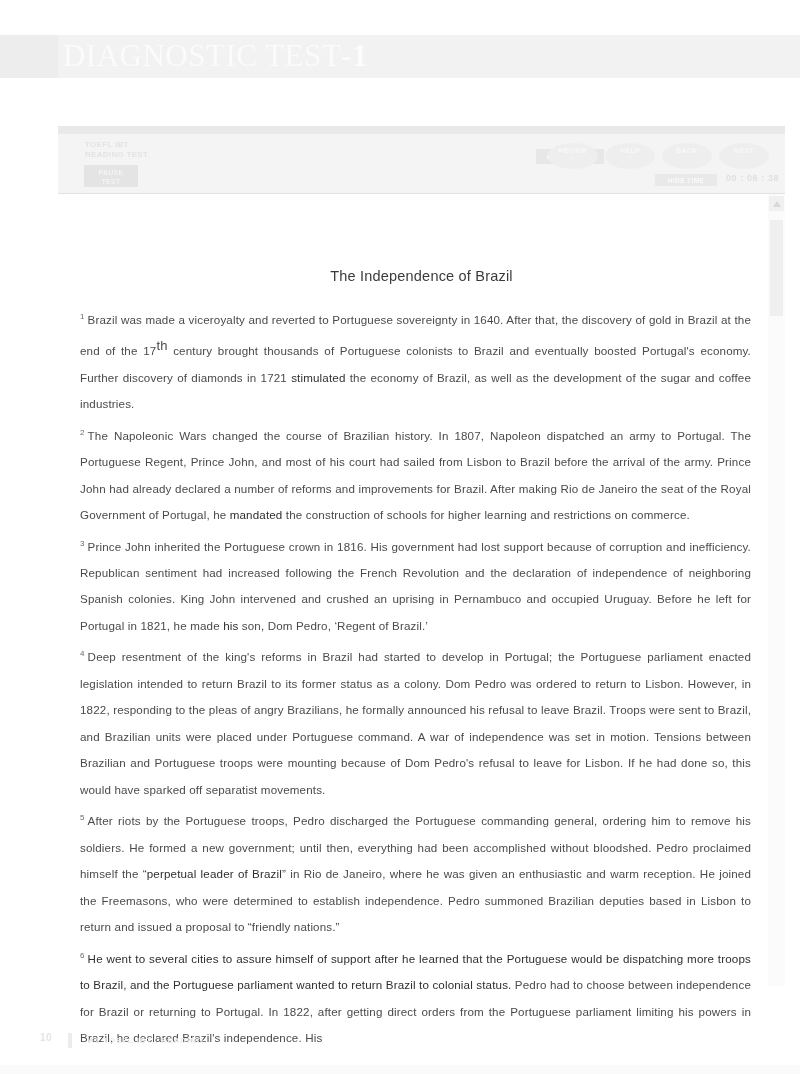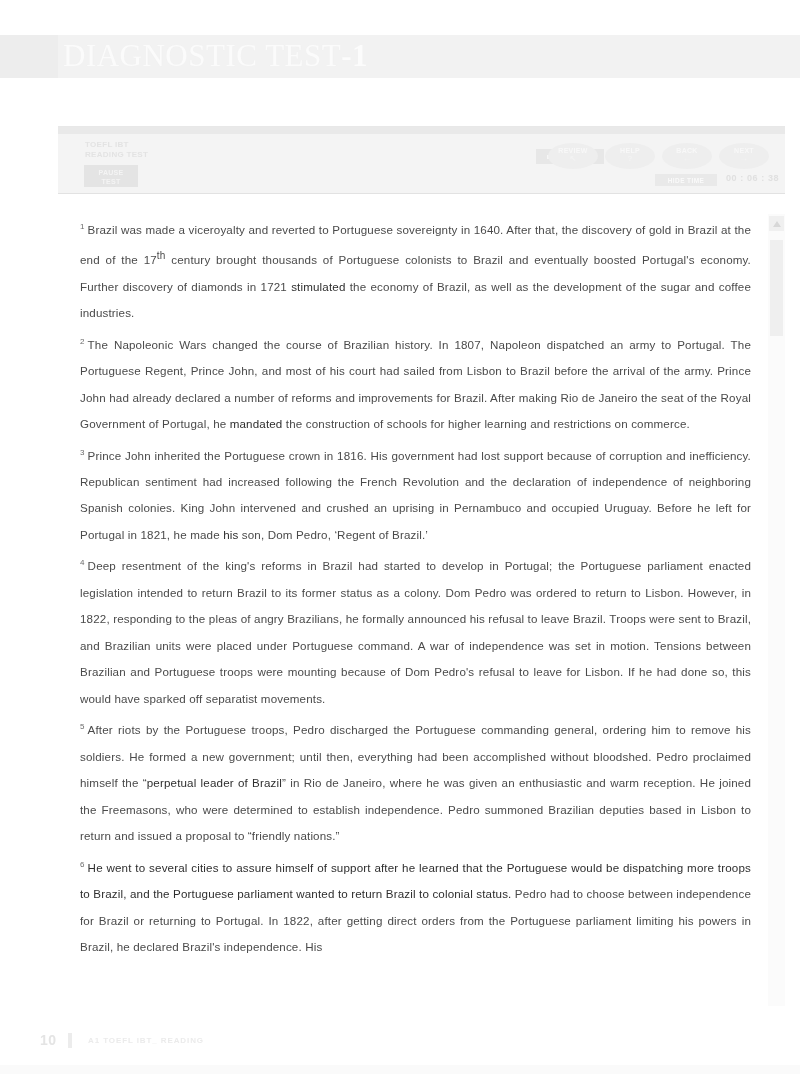--- a/index.html
+++ b/index.html
@@ -198,34 +198,34 @@
     letter-spacing: 0.15px;
   }
   .para + .para { margin-top: 2px; }
   .para:first-of-type { margin-top: 20px; }
   .pnum {
     font-size: 8px;
     vertical-align: super;
     color: #6a6a6a;
     padding-right: 3px;
   }
-  .sup { font-size: 10px; vertical-align: super; }
+  .sup { font-size: 13px; vertical-align: super; }
   b.hl { font-weight: normal; color: #2e2e2e; }
 
   
   .page-footer {
     position: absolute;
     left: 0; bottom: 18px;
     width: 800px;
     height: 24px;
   }
   .folio {
     position: absolute;
     left: 40px; top: 0;
-    font-size: 14px;
+    font-size: 10px;
     color: #e4e4e4;
     font-weight: bold;
     letter-spacing: 0.5px;
   }
   .folio-rule {
     position: absolute;
     left: 68px; top: 1px;
     width: 4px; height: 15px;
     background: #ececec;
   }
@@ -298,20 +298,21 @@
 
   <div class="reading-pane">
 
     <div class="scrollbar">
       <div class="scroll-up">
         <div class="arr"></div>
       </div>
       <div class="scroll-thumb"></div>
     </div>
 
+    <h1 class="passage-title">The Independence of Brazil</h1>
 
     <div id="passage-body">
         <p class="para"><span class="pnum">1</span>Brazil was made a viceroyalty and reverted to Portuguese sovereignty in 1640. After that, the discovery of gold in Brazil at the end of the 17<span class="sup">th</span> century brought thousands of Portuguese colonists to Brazil and eventually boosted Portugal's economy. Further discovery of diamonds in 1721 <b class="hl">stimulated</b> the economy of Brazil, as well as the development of the sugar and coffee industries.</p>
         <p class="para"><span class="pnum">2</span>The Napoleonic Wars changed the course of Brazilian history. In 1807, Napoleon dispatched an army to Portugal. The Portuguese Regent, Prince John, and most of his court had sailed from Lisbon to Brazil before the arrival of the army. Prince John had already declared a number of reforms and improvements for Brazil. After making Rio de Janeiro the seat of the Royal Government of Portugal, he <b class="hl">mandated</b> the construction of schools for higher learning and restrictions on commerce.</p>
         <p class="para"><span class="pnum">3</span>Prince John inherited the Portuguese crown in 1816. His government had lost support because of corruption and inefficiency. Republican sentiment had increased following the French Revolution and the declaration of independence of neighboring Spanish colonies. King John intervened and crushed an uprising in Pernambuco and occupied Uruguay. Before he left for Portugal in 1821, he made <b class="hl">his</b> son, Dom Pedro, ‘Regent of Brazil.’</p>
         <p class="para"><span class="pnum">4</span>Deep resentment of the king's reforms in Brazil had started to develop in Portugal; the Portuguese parliament enacted legislation intended to return Brazil to its former status as a colony. Dom Pedro was ordered to return to Lisbon. However, in 1822, responding to the pleas of angry Brazilians, he formally announced his refusal to leave Brazil. Troops were sent to Brazil, and Brazilian units were placed under Portuguese command. A war of independence was set in motion. Tensions between Brazilian and Portuguese troops were mounting because of Dom Pedro's refusal to leave for Lisbon. If he had done so, this would have sparked off separatist movements.</p>
         <p class="para"><span class="pnum">5</span>After riots by the Portuguese troops, Pedro discharged the Portuguese commanding general, ordering him to remove his soldiers. He formed a new government; until then, everything had been accomplished without bloodshed. Pedro proclaimed himself the “<b class="hl">perpetual leader of Brazil</b>” in Rio de Janeiro, where he was given an enthusiastic and warm reception. He joined the Freemasons, who were determined to establish independence. Pedro summoned Brazilian deputies based in Lisbon to return and issued a proposal to “friendly nations.”</p>
         <p class="para"><span class="pnum">6</span><b class="hl">He went to several cities to assure himself of support after he learned that the Portuguese would be dispatching more troops to Brazil, and the Portuguese parliament wanted to return Brazil to colonial status.</b> Pedro had to choose between independence for Brazil or returning to Portugal. In 1822, after getting direct orders from the Portuguese parliament limiting his powers in Brazil, he declared Brazil's independence. His</p>
       </div>
   </div>

